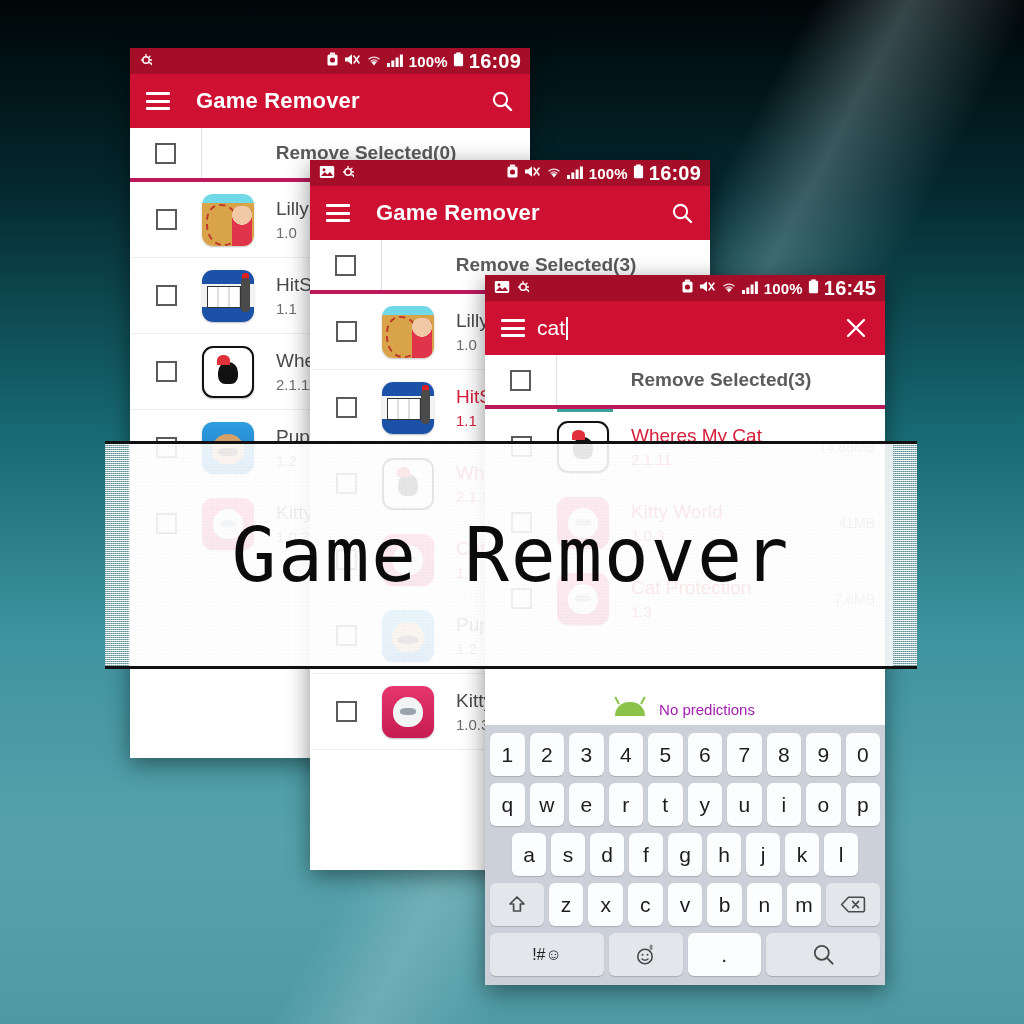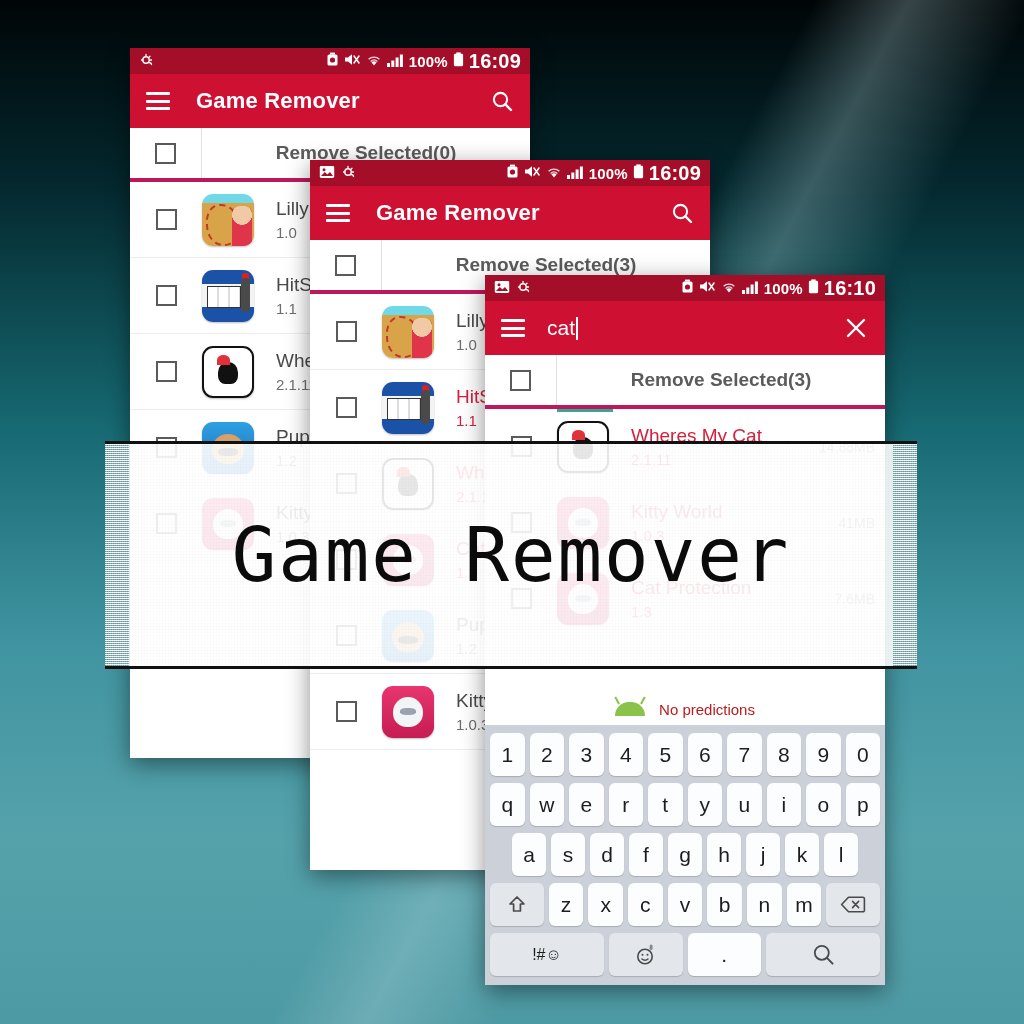--- a/index.html
+++ b/index.html
@@ -50,21 +50,21 @@
     font-size:22px;
     font-weight:bold;
     letter-spacing:.2px;
     white-space:nowrap;
   }
   .appbar .spacer { flex:1; }
   .search-icon svg, .close-icon svg { display:block; }
 
   .searchfield {
     flex:1;
-    margin-left:22px;
+    margin-left:12px;
     font-size:21px;
     color:#fff;
     display:flex;
     align-items:center;
     white-space:nowrap;
   }
   .caret {
     display:inline-block;
     width:2px; height:23px;
     background:#fff;
@@ -191,21 +191,21 @@
     font-size:21px; color:#1d1d1d;
     box-shadow:0 1px 1px rgba(0,0,0,.18);
   }
   .key.fn { background:#e3e7ec; }
   .key.wide { flex:1.55; }
   .key.space { flex:6.2; font-size:15px; color:#3a3a3a; }
   .key.small { font-size:16px; }
   .kpad { flex:.5; }
   .suggestrow {
     height:32px; background:#fff; display:flex; align-items:center;
-    justify-content:center; gap:14px; font-size:15px; color:#b91c1c;
+    justify-content:center; gap:14px; font-size:15px; color:#a21caf;
     overflow:hidden;
   }
   .android-head {
     width:30px;height:14px;background:#8bc34a;
     border-radius:15px 15px 0 0; position:relative; flex:none;
   }
   .android-head::before,.android-head::after{
     content:"";position:absolute;top:-6px;width:2px;height:8px;background:#8bc34a;
     transform-origin:bottom;
   }
@@ -539,21 +539,21 @@
             <rect x="12.9" y="1.5" width="3" height="12.5" fill="#fff"></rect>
           </svg>
       </span>
       <span class="pct">100%</span>
       <span>
         <svg width="11" height="15" viewBox="0 0 11 15">
             <rect x="3.3" y="0.4" width="4.4" height="1.6" fill="#fff"></rect>
             <rect x="0.9" y="1.8" width="9.2" height="12.4" rx="1.1" fill="#fff"></rect>
           </svg>
       </span>
-      <span class="clock">16:10</span>
+      <span class="clock">16:45</span>
     </span>
   </div>
 
   <div class="appbar">
     <span class="hamburger">
         <i></i>
         <i></i>
         <i></i>
       </span>
     <span class="searchfield" placeholder="Search">

